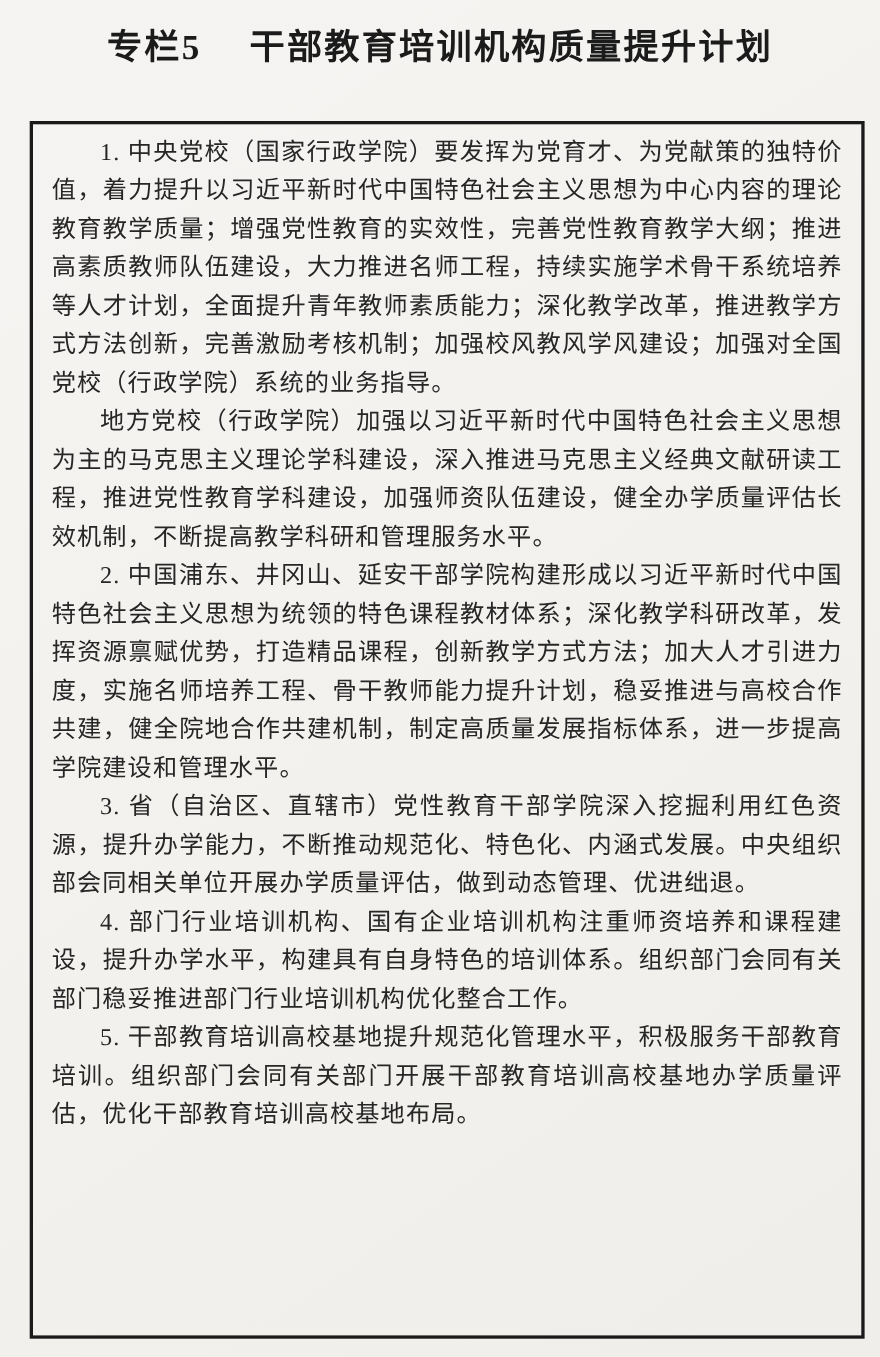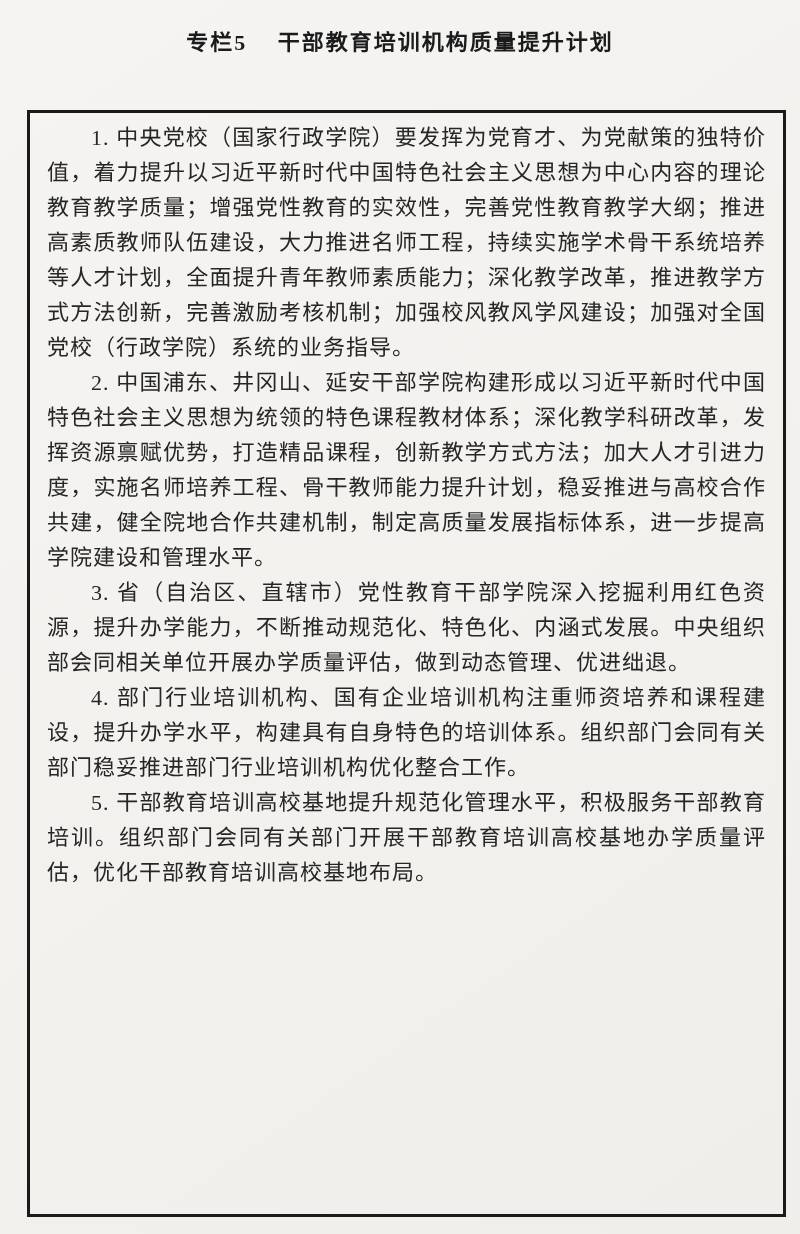--- a/index.html
+++ b/index.html
@@ -17,21 +17,21 @@
     width: 800px;
     height: 1234px;
     background: linear-gradient(145deg, #f5f4f2 0%, #f2f1ee 55%, #efeeea 100%);
     color: #242424;
     overflow: hidden;
   }
   .doc-title {
     margin: 0;
     padding-top: 24px;
     text-align: center;
-    font-size: 22px;
+    font-size: 32px;
     line-height: 38px;
     font-weight: 700;
     letter-spacing: 2px;
     color: #1b1b1b;
   }
   .doc-title .title-text {
     margin-left: 1.05em;
   }
   .content-box {
     box-sizing: border-box;
@@ -59,19 +59,20 @@
 
 <div class="page">
 
   <h1 class="doc-title">
     <span class="title-label">专栏5</span>
     <span class="title-text">干部教育培训机构质量提升计划</span>
   </h1>
 
   <div class="content-box">
     <p>1. 中央党校（国家行政学院）要发挥为党育才、为党献策的独特价值，着力提升以习近平新时代中国特色社会主义思想为中心内容的理论教育教学质量；增强党性教育的实效性，完善党性教育教学大纲；推进高素质教师队伍建设，大力推进名师工程，持续实施学术骨干系统培养等人才计划，全面提升青年教师素质能力；深化教学改革，推进教学方式方法创新，完善激励考核机制；加强校风教风学风建设；加强对全国党校（行政学院）系统的业务指导。</p>
+    <p>地方党校（行政学院）加强以习近平新时代中国特色社会主义思想为主的马克思主义理论学科建设，深入推进马克思主义经典文献研读工程，推进党性教育学科建设，加强师资队伍建设，健全办学质量评估长效机制，不断提高教学科研和管理服务水平。</p>
     <p>2. 中国浦东、井冈山、延安干部学院构建形成以习近平新时代中国特色社会主义思想为统领的特色课程教材体系；深化教学科研改革，发挥资源禀赋优势，打造精品课程，创新教学方式方法；加大人才引进力度，实施名师培养工程、骨干教师能力提升计划，稳妥推进与高校合作共建，健全院地合作共建机制，制定高质量发展指标体系，进一步提高学院建设和管理水平。</p>
     <p>3. 省（自治区、直辖市）党性教育干部学院深入挖掘利用红色资源，提升办学能力，不断推动规范化、特色化、内涵式发展。中央组织部会同相关单位开展办学质量评估，做到动态管理、优进绌退。</p>
     <p>4. 部门行业培训机构、国有企业培训机构注重师资培养和课程建设，提升办学水平，构建具有自身特色的培训体系。组织部门会同有关部门稳妥推进部门行业培训机构优化整合工作。</p>
     <p>5. 干部教育培训高校基地提升规范化管理水平，积极服务干部教育培训。组织部门会同有关部门开展干部教育培训高校基地办学质量评估，优化干部教育培训高校基地布局。</p>
   </div>
 
 </div>
 
 </body></html>

